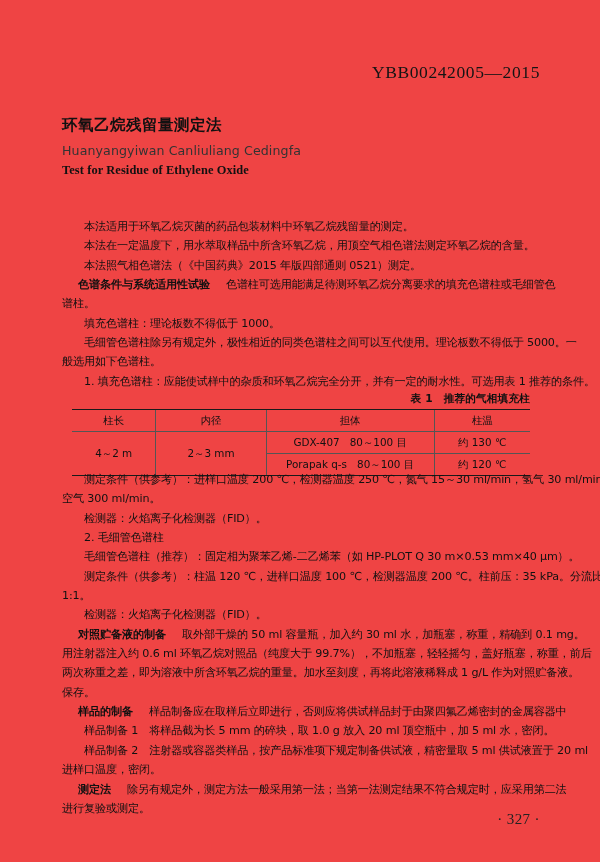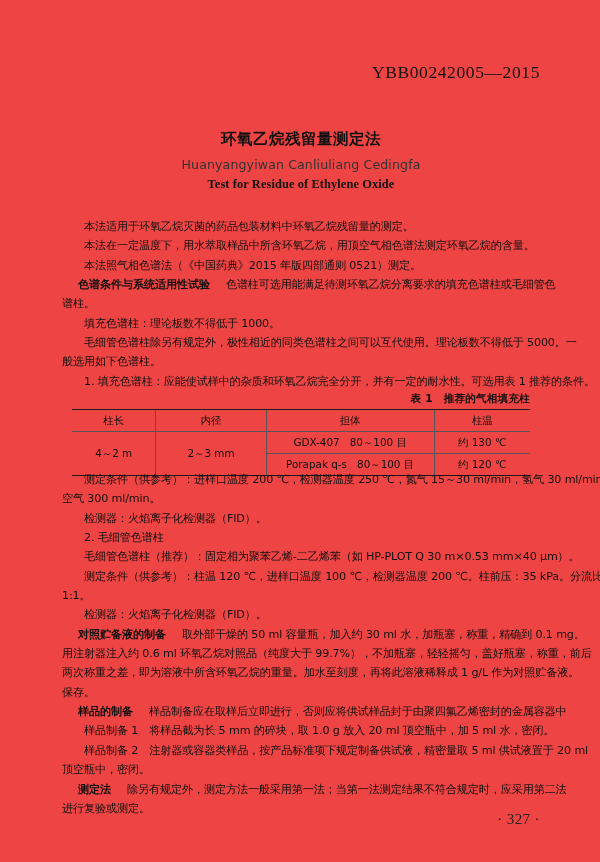--- a/index.html
+++ b/index.html
@@ -37,24 +37,23 @@
     font-family: "Liberation Serif", "DejaVu Serif", serif;
     font-size: 17.5px;
     letter-spacing: 0.6px;
     color: #141414;
     white-space: nowrap;
   }
 
   
   .titles {
     position: absolute;
-    top: 128px;
+    top: 114px;
     left: 0;
     width: 478px;
-    text-align: center;
   }
   .title-cn {
     font-family: "DejaVu Sans", "Liberation Sans", sans-serif;
     font-size: 15.5px;
     font-weight: bold;
     letter-spacing: 0.5px;
     color: #111;
     line-height: 1.5;
   }
   .title-py {
@@ -201,21 +200,21 @@
       <p class="line indent">测定条件（供参考）：柱温 120 ℃，进样口温度 100 ℃，检测器温度 200 ℃。柱前压：35 kPa。分流比</p>
       <p class="line">1:1。</p>
       <p class="line indent">检测器：火焰离子化检测器（FID）。</p>
       <p class="line"><span class="gap"></span><span class="bold">对照贮备液的制备</span><span class="gap"></span><span>取外部干燥的 50 ml 容量瓶，加入约 30 ml 水，加瓶塞，称重，精确到 0.1 mg。</span></p>
       <p class="line">用注射器注入约 0.6 ml 环氧乙烷对照品（纯度大于 99.7%），不加瓶塞，轻轻摇匀，盖好瓶塞，称重，前后</p>
       <p class="line">两次称重之差，即为溶液中所含环氧乙烷的重量。加水至刻度，再将此溶液稀释成 1 g/L 作为对照贮备液。</p>
       <p class="line">保存。</p>
       <p class="line"><span class="gap"></span><span class="bold">样品的制备</span><span class="gap"></span><span>样品制备应在取样后立即进行，否则应将供试样品封于由聚四氟乙烯密封的金属容器中</span></p>
       <p class="line indent">样品制备 1　将样品截为长 5 mm 的碎块，取 1.0 g 放入 20 ml 顶空瓶中，加 5 ml 水，密闭。</p>
       <p class="line indent">样品制备 2　注射器或容器类样品，按产品标准项下规定制备供试液，精密量取 5 ml 供试液置于 20 ml</p>
-      <p class="line">顶空瓶中，密闭。</p>
+      <p class="line">进样口温度，密闭。</p>
       <p class="line"><span class="gap"></span><span class="bold">测定法</span><span class="gap"></span><span>除另有规定外，测定方法一般采用第一法；当第一法测定结果不符合规定时，应采用第二法</span></p>
       <p class="line">进行复验或测定。</p>
     </div>
 
     <div class="page-number">· 327 ·</div>
 
   </div>
 </div>
 
 </body></html>

